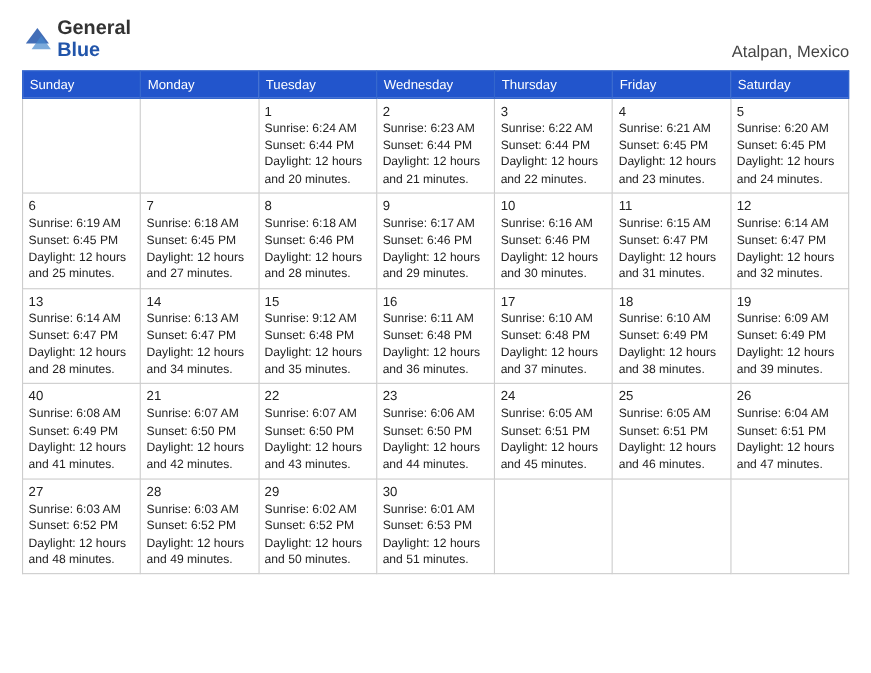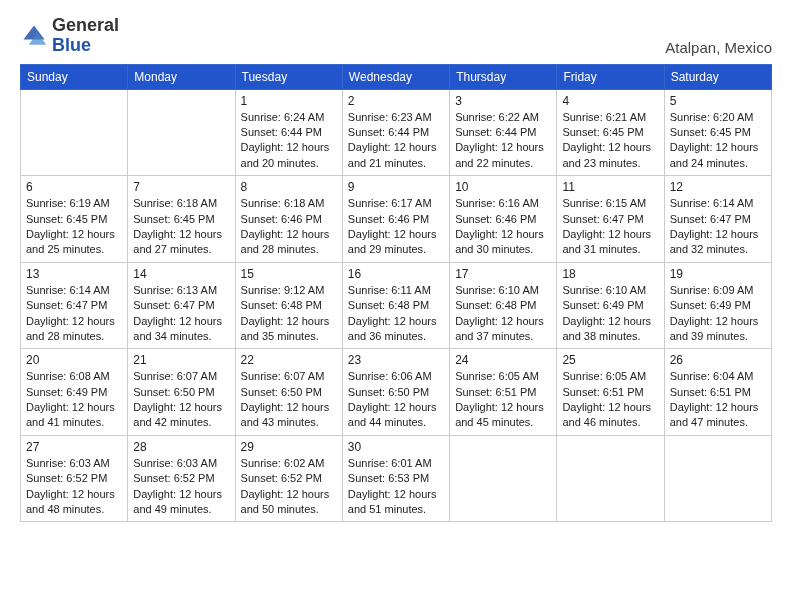--- a/index.html
+++ b/index.html
@@ -286,21 +286,21 @@
             <span class="day-num">19</span>
             <div class="day-info">
               <div>Sunrise: 6:09 AM</div>
               <div>Sunset: 6:49 PM</div>
               <div>Daylight: 12 hours and 39 minutes.</div>
             </div>
           </td>
         </tr>
         <tr>
           <td>
-            <span class="day-num">20</span>
+            <span class="day-num">40</span>
             <div class="day-info">
               <div>Sunrise: 6:08 AM</div>
               <div>Sunset: 6:49 PM</div>
               <div>Daylight: 12 hours and 41 minutes.</div>
             </div>
           </td>
           <td>
             <span class="day-num">21</span>
             <div class="day-info">
               <div>Sunrise: 6:07 AM</div>

